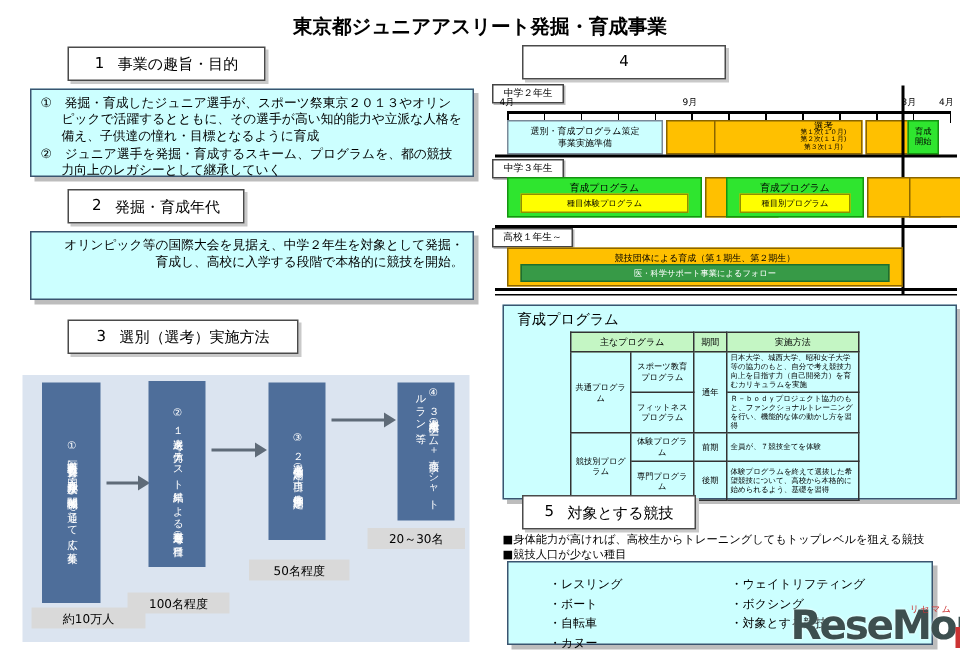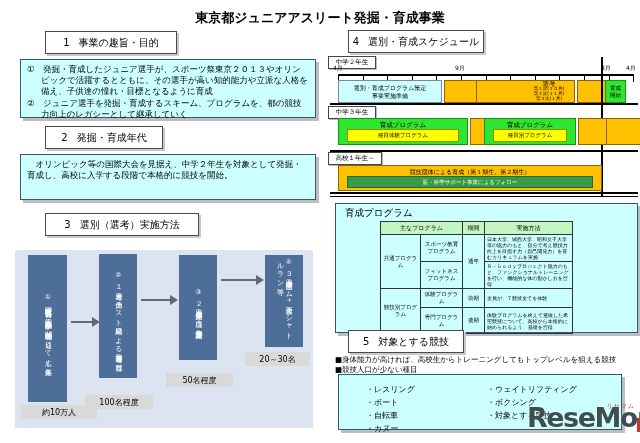--- a/index.html
+++ b/index.html
@@ -85,21 +85,21 @@
   </div>
   <div class="cyan bodytext" style="left:20px;top:59px;width:282px;height:49px;">
     <div class="item">①　発掘・育成したジュニア選手が、スポーツ祭東京２０１３やオリンピックで活躍するとともに、その選手が高い知的能力や立派な人格を備え、子供達の憧れ・目標となるように育成</div>
     <div class="item">②　ジュニア選手を発掘・育成するスキーム、プログラムを、都の競技力向上のレガシーとして継承していく</div>
   </div>
 
   <div class="hbox" style="left:45px;top:126px;width:116px;height:21px;">
     <span class="no">2</span>
     <span>発掘・育成年代</span>
   </div>
-  <div class="cyan bodytext" style="left:20px;top:154px;width:282px;height:36px;">
+  <div class="cyan bodytext" style="left:20px;top:154px;width:282px;height:36px;text-align:right;">
     <div>　オリンピック等の国際大会を見据え、中学２年生を対象として発掘・育成し、高校に入学する段階で本格的に競技を開始。</div>
   </div>
 
   <div class="hbox" style="left:45px;top:213px;width:152px;height:21px;">
     <span class="no">3</span>
     <span>選別（選考）実施方法</span>
   </div>
   <div class="panel3">
     <div class="step" style="left:13px;top:5px;width:39px;height:147px;">①区市町村教育委員会、国立・私立学校及び関係機関を通じて広く募集</div>
     <div class="steplabel" style="left:6px;top:155px;width:76px;height:14px;">約10万人</div>
@@ -115,21 +115,20 @@
     <div class="steplabel" style="left:151px;top:123px;width:67px;height:14px;">50名程度</div>
 
     <div class="arrow" style="left:206px;top:29px;width:36px;"></div>
 
     <div class="step" style="left:250px;top:5px;width:38px;height:92px;">④３次選考（集団ゲーム＋面接＋シャトルラン等）</div>
     <div class="steplabel" style="left:230px;top:102px;width:65px;height:14px;">20～30名</div>
   </div>
 
   <div class="hbox" style="left:348px;top:30px;width:134px;height:21px;">
     <span class="no">4</span>
-    <span>選別・育成スケジュール</span>
   </div>
 
   <div class="rowlabel" style="left:328px;top:56px;width:46px;height:11px;">中学２年生</div>
   <div class="axis"></div>
   <span class="month abs" style="left:333px;">4月</span>
   <span class="month abs" style="left:455px;">9月</span>
   <span class="month abs" style="left:601px;">3月</span>
   <span class="month abs" style="left:626px;">4月</span>
 
   <div class="bar b-cyan ml" style="left:338px;top:80px;width:104px;height:23px;font-size:6px;line-height:1.3;">選別・育成プログラム策定

